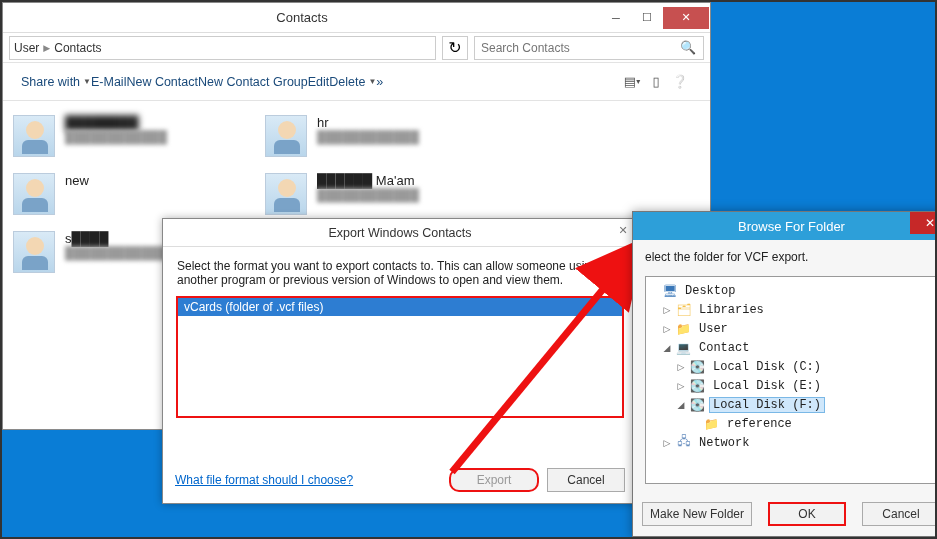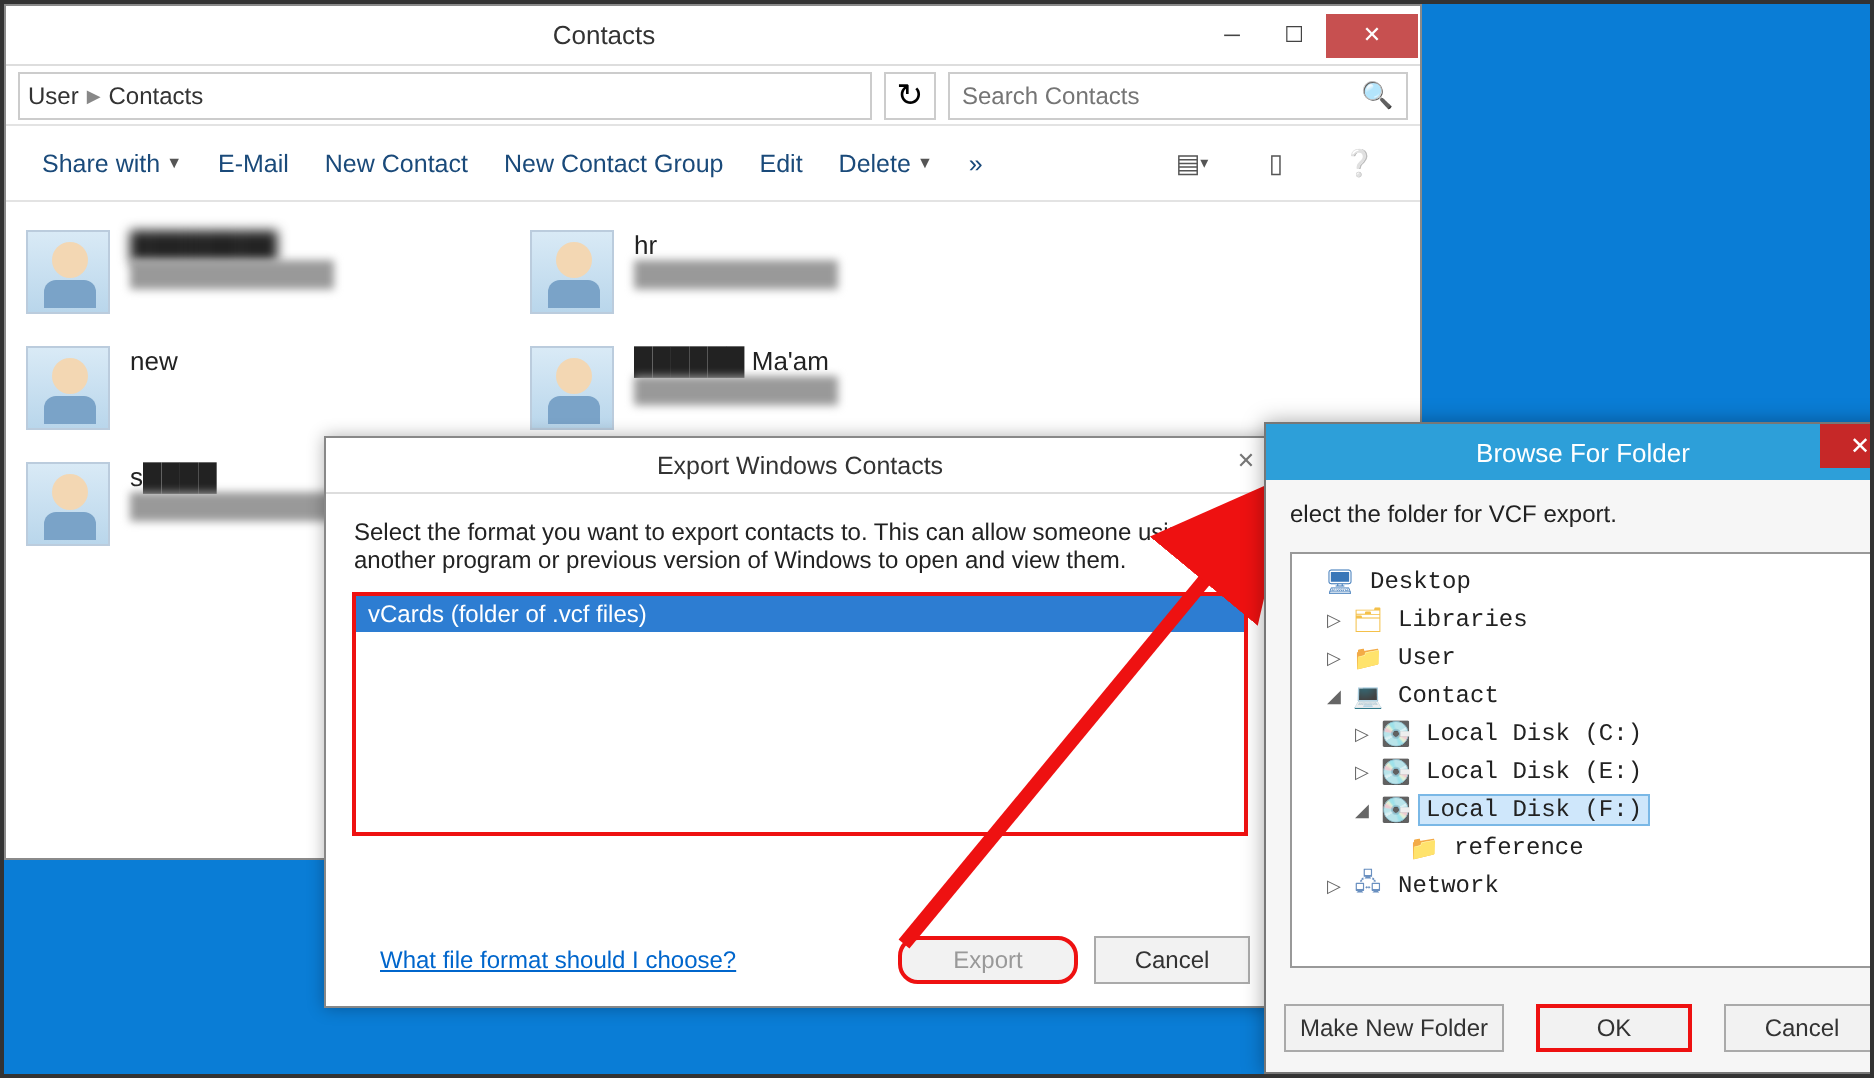--- a/index.html
+++ b/index.html
@@ -13,21 +13,21 @@
   .win-close { background: #c75050; color: #fff; width: 46px; }
 
   .addrbar { height: 30px; display: flex; align-items: center; padding: 2px 6px; gap: 6px; border-bottom: 1px solid #e3e3e3; }
   .crumbs { flex: 1; height: 24px; display: flex; align-items: center; font-size: 12px; color: #333; padding: 0 4px; border: 1px solid #ccc; background: #fff; }
   .crumbs .sep { color: #888; margin: 0 4px; font-size: 9px; }
   .refresh-btn { width: 26px; height: 24px; display: flex; align-items: center; justify-content: center; border: 1px solid #ccc; }
   .search { width: 230px; height: 24px; display: flex; align-items: center; border: 1px solid #ccc; padding: 0 6px; color: #888; font-size: 12px; }
   .search input { flex: 1; border: none; outline: none; font-size: 12px; }
   .search .mag { color: #777; font-size: 13px; }
 
-  .toolbar { height: 38px; display: flex; align-items: center; gap: 18px; padding: 0 18px; font-size: 12.5px; color: #1a4a7a; border-bottom: 1px solid #e3e3e3; }
+  .toolbar { height: 38px; display: flex; align-items: center; padding: 0 18px; font-size: 12.5px; color: #1a4a7a; border-bottom: 1px solid #e3e3e3; }
   .toolbar .item { display: flex; align-items: center; gap: 3px; }
   .toolbar .drop { font-size: 8px; color: #555; }
   .toolbar .spacer { flex: 1; }
   .toolbar .icon-btn { width: 24px; height: 24px; display: flex; align-items: center; justify-content: center; font-size: 13px; color: #555; }
 
   .contacts-area { padding: 10px 6px; display: flex; flex-wrap: wrap; gap: 6px 4px; }
   .contact { width: 248px; height: 52px; display: flex; align-items: flex-start; padding: 4px; gap: 10px; }
   .avatar { width: 42px; height: 42px; background: linear-gradient(#d9eaf6,#b9d6eb); border: 1px solid #bcd; position: relative; }
   .avatar::before { content: ""; position: absolute; top: 5px; left: 12px; width: 18px; height: 18px; border-radius: 50%; background: #f3d7b3; }
   .avatar::after { content: ""; position: absolute; bottom: 2px; left: 8px; width: 26px; height: 14px; border-radius: 6px 6px 0 0; background: #7aa3c8; }
@@ -39,21 +39,21 @@
   .export-dialog { position: absolute; left: 160px; top: 216px; width: 476px; height: 286px; background: #fff; border: 1px solid #888; box-shadow: 0 0 8px rgba(0,0,0,.3); }
   .dlg-title { height: 28px; background: #fff; display: flex; align-items: center; justify-content: center; font-size: 12.5px; color: #333; border-bottom: 1px solid #ddd; position: relative; }
   .dlg-close { position: absolute; right: 0; top: 0; width: 28px; height: 22px; display: flex; align-items: center; justify-content: center; font-size: 11px; color: #777; }
   .dlg-body { padding: 12px 14px 0 14px; font-size: 12px; color: #222; }
   .format-list { margin-top: 10px; height: 120px; border: 1px solid #999; background: #fff; overflow: hidden; }
   .format-item { padding: 2px 6px; font-size: 12px; color: #222; }
   .format-item.sel { background: #2d7dd2; color: #fff; }
   .hl-red { outline: 2px solid #e11; outline-offset: -1px; }
   .link { color: #0066cc; text-decoration: underline; font-size: 12px; }
   .dlg-foot { position: absolute; left: 0; right: 0; bottom: 0; height: 46px; display: flex; align-items: center; justify-content: flex-end; gap: 8px; padding: 0 12px; }
-  .dlg-foot .left { margin-right: auto; margin-left: 15px; }
+  .dlg-foot .left { margin-right: auto; margin-left: 0; }
   .btn { min-width: 78px; height: 24px; font-size: 12px; background: #f2f2f2; border: 1px solid #aaa; display: inline-flex; align-items: center; justify-content: center; color: #333; }
   .btn.disabled { color: #999; border-radius: 10px; }
   .hl-box { border: 2px solid #e11 !important; }
 
   
   .arrow { position: absolute; pointer-events: none; }
 
   
   .browse-dialog { position: absolute; left: 614px; top: 209px; width: 319px; height: 326px; background: #f6f6f6; border: 1px solid #777; box-shadow: 0 0 10px rgba(0,0,0,.35); margin-left: 16px; }
   .bdlg-title { height: 28px; background: #2d9fd9; color: #fff; display: flex; align-items: center; justify-content: center; font-size: 13px; position: relative; }

